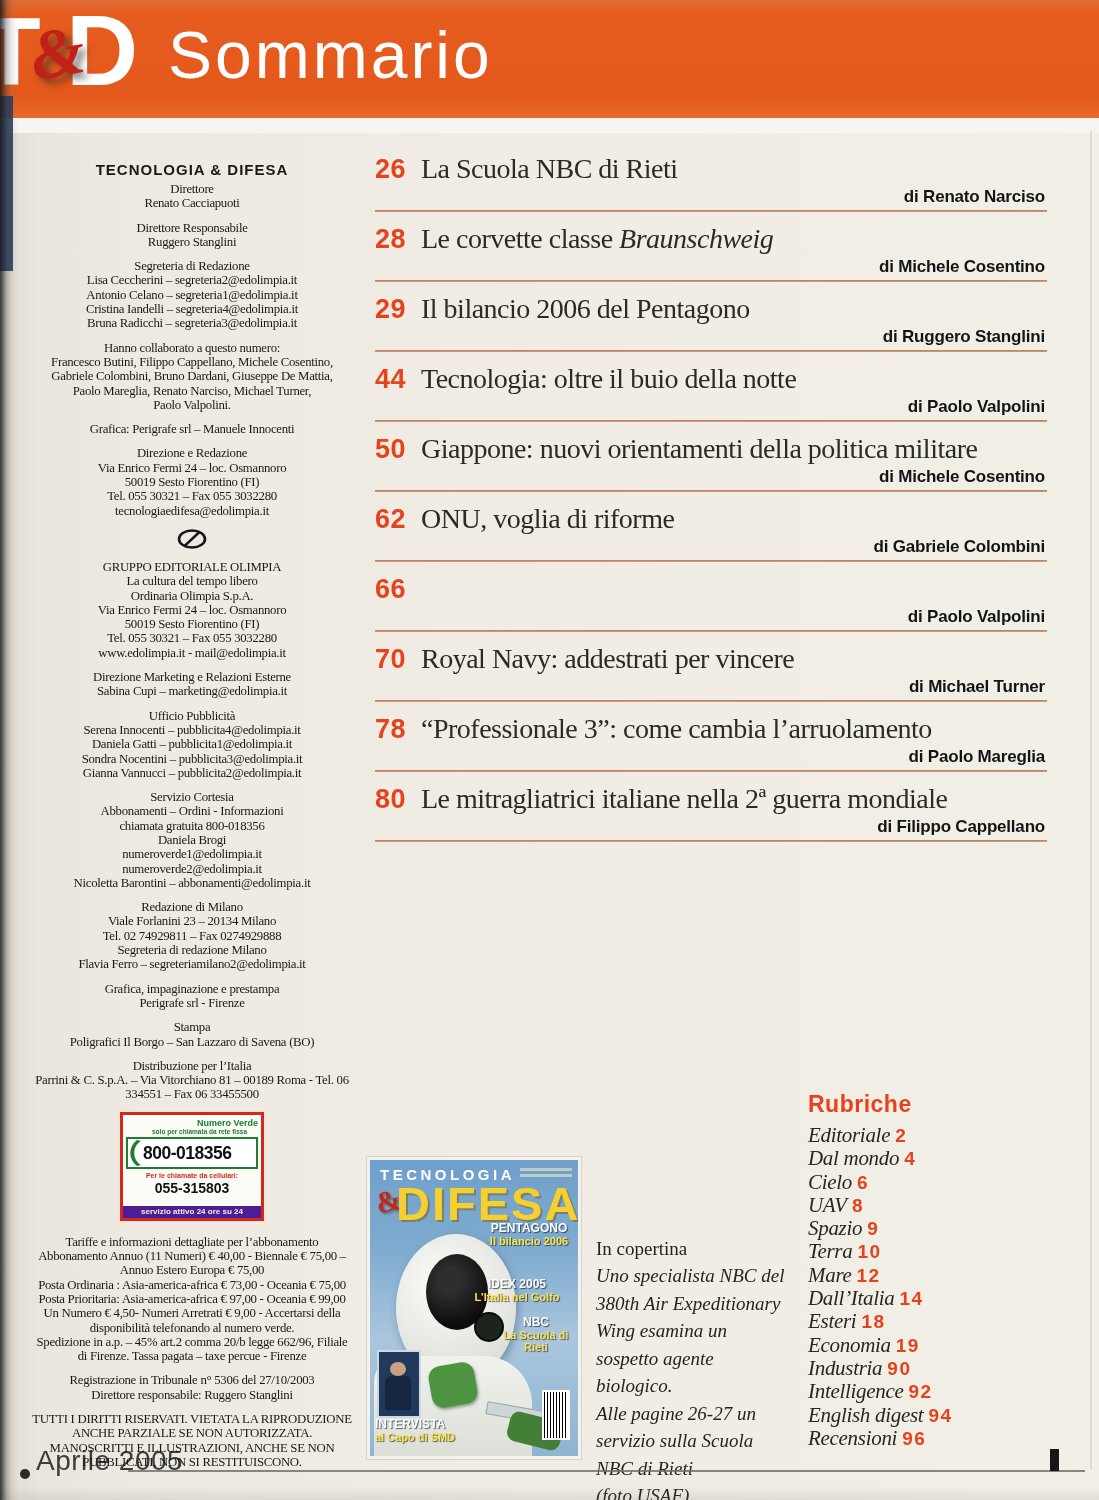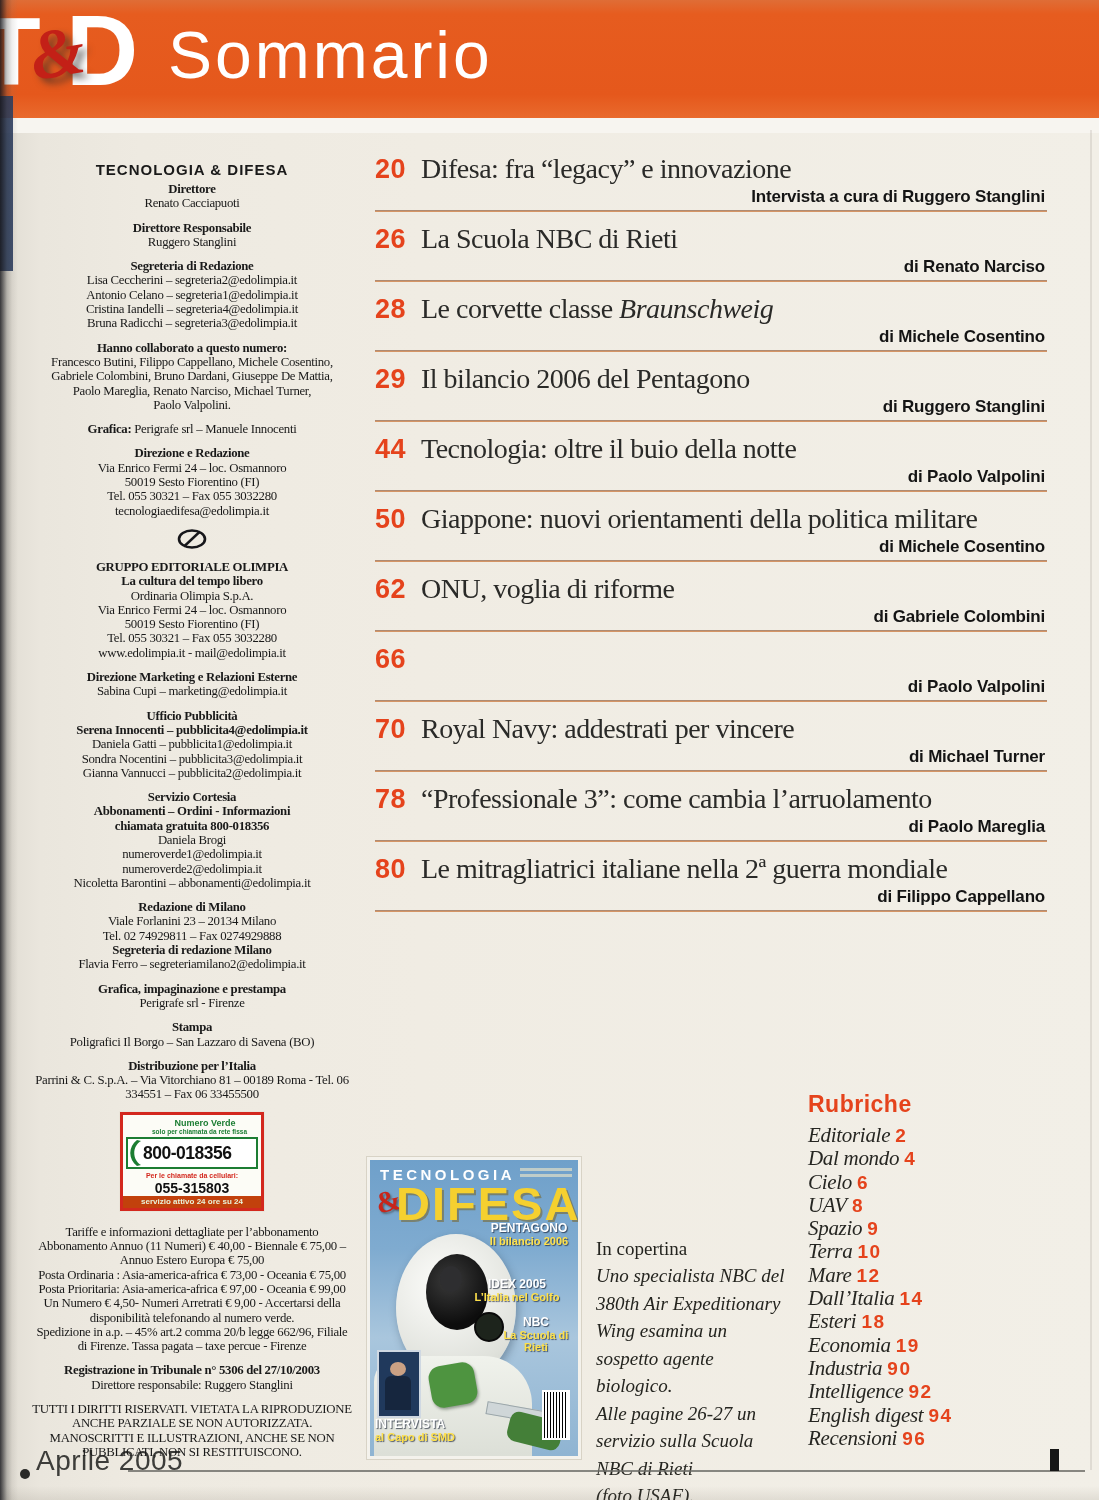--- a/index.html
+++ b/index.html
@@ -24,38 +24,38 @@
   .logo-d{position:absolute;left:66px;top:-8px;font:900 100px/1 "Liberation Sans",sans-serif;color:#fff}
   .logo-amp{position:absolute;left:30px;top:10px;font:italic 700 70px/1 "Liberation Serif",serif;color:#c32017;
     transform:rotate(-10deg);text-shadow:5px 6px 7px rgba(45,42,40,.6);z-index:2}
   .page-title{position:absolute;left:168px;top:22px;margin:0;font:400 66px/1 "Liberation Sans",sans-serif;
     color:#fff;letter-spacing:3px}
 
   
   .masthead-col{position:absolute;left:20px;top:160px;width:344px;text-align:center;color:#191919;z-index:2}
   .m-block{margin-bottom:10px}
   .m-line{font:12.8px/14.3px "Liberation Serif",serif;letter-spacing:-.3px;white-space:nowrap;text-align:center}
-  .m-line.s-h{font-weight:700}
+  .m-line.s-h{font-weight:400}
   .m-line.s-logo{font-family:"Liberation Sans",sans-serif;font-weight:800;font-size:15px;line-height:19px;
     letter-spacing:1px;margin-bottom:3px}
-  .m-lead{font-weight:700}
+  .m-lead{font-weight:400}
   .m-lead:empty{display:none}
   .olimpia{margin:2px auto 10px;height:22px}
 
   
   .nv-badge{width:132px;margin:6px auto 14px;border:3px solid #d3281e;background:#fcfcf6;padding:3px 3px 0;
     box-shadow:0 0 0 1px #e9e5da}
-  .nv-title{font:700 9px/10px "Liberation Sans",sans-serif;color:#1c7d33;text-align:center;padding-left:26px}
+  .nv-title{font:700 9px/10px "Liberation Sans",sans-serif;color:#1c7d33;text-align:right;padding-left:26px}
   .nv-sub{font:700 6.5px/8px "Liberation Sans",sans-serif;color:#1c7d33;text-align:left;padding-left:26px}
   .nv-numbox{border:2px solid #1c7d33;margin-top:1px;display:flex;align-items:center;background:#fff;padding:1px 2px}
   .nv-phone{width:13px;height:26px;flex:0 0 13px}
   .nv-number{font:800 17.5px/26px "Liberation Sans",sans-serif;color:#111;letter-spacing:-.5px}
   .nv-cell{font:700 7px/9px "Liberation Sans",sans-serif;color:#d3281e;margin-top:2px}
   .nv-cellnum{font:800 14px/16px "Liberation Sans",sans-serif;color:#111}
-  .nv-strip{background:#c2410c;color:#e8f3d9;font:700 8px/12px "Liberation Sans",sans-serif;margin:0 -3px 0;height:12px}
+  .nv-strip{background:#4c1d95;color:#e8f3d9;font:700 8px/12px "Liberation Sans",sans-serif;margin:10px -3px 0;height:12px}
 
   
   .toc{position:absolute;left:375px;top:152px;width:672px}
   .toc-entry{margin-bottom:10px}
   .toc-line1{display:flex;align-items:baseline;white-space:nowrap}
   .toc-num{font:700 27px/34px "Liberation Sans",sans-serif;color:#e5431c;min-width:46px;letter-spacing:.5px}
   .toc-title{font:400 28px/34px "Liberation Serif",serif;color:#2a2a28;letter-spacing:-.5px}
   .toc-title i{font-style:italic}
   .toc-author{font:700 17px/20px "Liberation Sans",sans-serif;color:#141414;text-align:right;margin-top:1px;
     letter-spacing:-.2px;padding-right:2px}
@@ -384,28 +384,20 @@
               <div class="m-line"><span>MANOSCRITTI E ILLUSTRAZIONI, ANCHE SE NON</span></div>
 
               <div class="m-line"><span>PUBBLICATI, NON SI RESTITUISCONO.</span></div>
             </div>
         </div>
       </div>
   </aside>
 
   <main class="toc">
 
-      <div class="toc-entry">
-        <div class="toc-line1">
-          <span class="toc-num">20</span>
-          <span class="toc-title"><span>Difesa: fra “legacy” e innovazione</span><i></i></span>
-        </div>
-        <div class="toc-author">Intervista a cura di Ruggero Stanglini</div>
-        <div class="toc-rule"></div>
-      </div>
 
       <div class="toc-entry">
         <div class="toc-line1">
           <span class="toc-num">26</span>
           <span class="toc-title"><span>La Scuola NBC di Rieti</span><i></i></span>
         </div>
         <div class="toc-author">di Renato Narciso</div>
         <div class="toc-rule"></div>
       </div>
 

